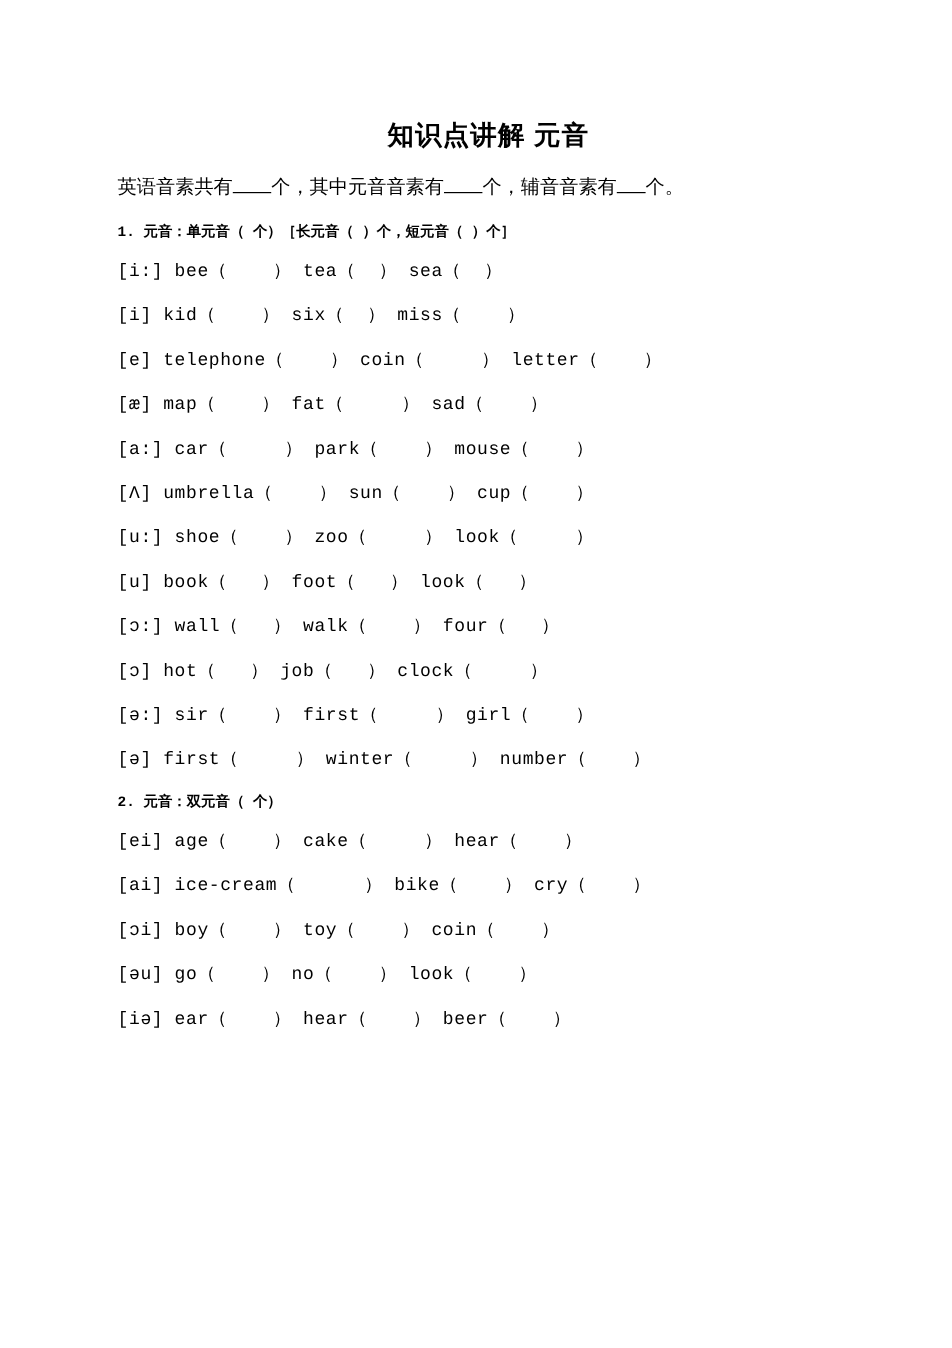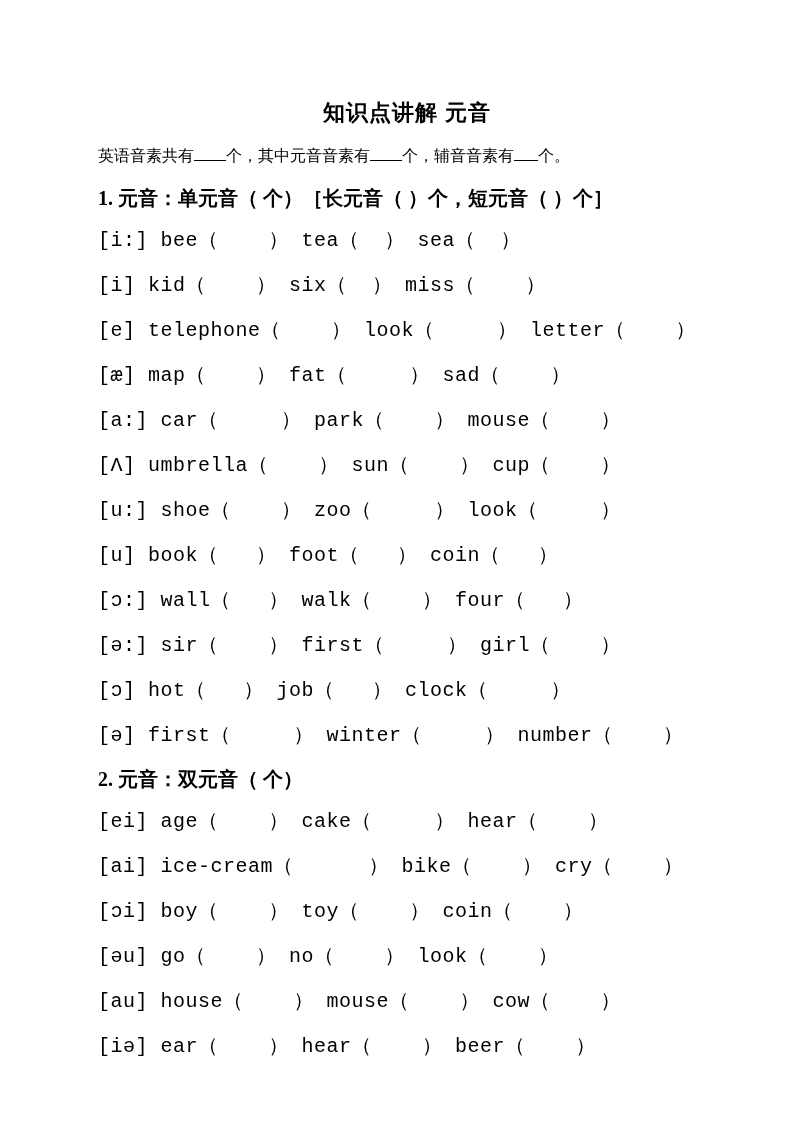--- a/index.html
+++ b/index.html
@@ -24,28 +24,28 @@
     margin-bottom: 16px;
     letter-spacing: 1px;
   }
   .intro {
     font-family: "SimHei", "黑体", sans-serif;
     font-weight: normal;
     font-size: 16px;
     margin-bottom: 18px;
   }
   .section-head {
-    font-family: Liberation Serif, serif;
+    font-family: Liberation Mono, monospace;
     font-weight: bold;
-    font-size: 20px;
+    font-size: 12px;
     margin-bottom: 14px;
   }
   .row {
     font-family: "Courier New", "SimSun", monospace;
-    font-size: 20px;
+    font-size: 15px;
     margin-bottom: 18px;
     white-space: pre;
     letter-spacing: 0.5px;
   }
   .underline {
     display: inline-block;
     border-bottom: 1px solid #000;
     min-width: 32px;
     height: 1em;
     vertical-align: baseline;
@@ -62,35 +62,34 @@
   <div class="title">知识点讲解 元音</div>
 
   <div class="intro">
     <span>英语音素共有</span><span class="underline"></span><span>个，其中元音音素有</span><span class="underline"></span><span>个，辅音音素有</span><span class="underline short"></span><span>个。</span>
   </div>
 
   <div class="section-head">1. 元音：单元音（ 个）［长元音（  ）个，短元音（  ）个］</div>
   <div id="mono-rows">
       <div class="row">[i:] bee（    ） tea（  ） sea（  ）</div>
       <div class="row">[i] kid（    ） six（  ） miss（    ）</div>
-      <div class="row">[e] telephone（    ） look（     ） letter（    ）</div>
+      <div class="row">[e] telephone（    ） coin（     ） letter（    ）</div>
       <div class="row">[æ] map（    ） fat（     ） sad（    ）</div>
       <div class="row">[a:] car（     ） park（    ） mouse（    ）</div>
       <div class="row">[Λ] umbrella（    ） sun（    ） cup（    ）</div>
       <div class="row">[u:] shoe（    ） zoo（     ） look（     ）</div>
-      <div class="row">[u] book（   ） foot（   ） coin（   ）</div>
+      <div class="row">[u] book（   ） foot（   ） look（   ）</div>
       <div class="row">[ɔ:] wall（   ） walk（    ） four（   ）</div>
+      <div class="row">[ɔ] hot（   ） job（   ） clock（     ）</div>
       <div class="row">[ə:] sir（    ） first（     ） girl（    ）</div>
-      <div class="row">[ɔ] hot（   ） job（   ） clock（     ）</div>
       <div class="row">[ə] first（     ） winter（     ） number（    ）</div>
     </div>
 
   <div class="section-head">2. 元音：双元音（  个）</div>
   <div id="diph-rows">
       <div class="row">[ei] age（    ） cake（     ） hear（    ）</div>
       <div class="row">[ai] ice-cream（      ） bike（    ） cry（    ）</div>
       <div class="row">[ɔi] boy（    ） toy（    ） coin（    ）</div>
       <div class="row">[əu] go（    ） no（    ） look（    ）</div>
-      <div class="row">[au] house（    ） mouse（    ） cow（    ）</div>
       <div class="row">[iə] ear（    ） hear（    ） beer（    ）</div>
     </div>
 
 </div>
 
 </body></html>

